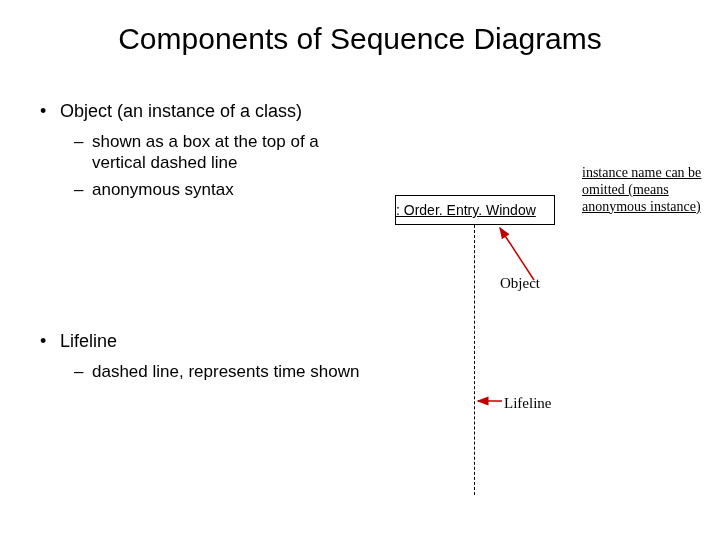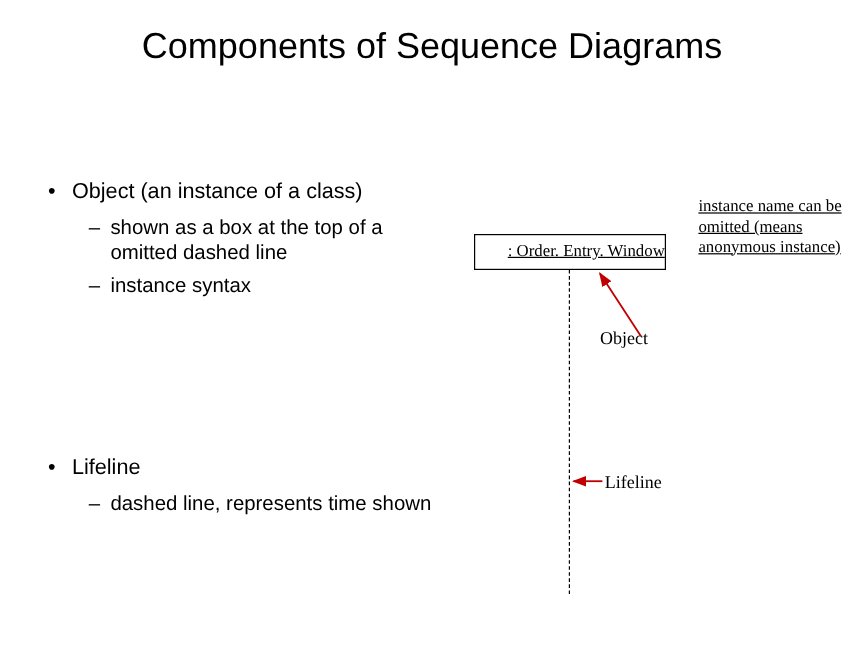--- a/index.html
+++ b/index.html
@@ -26,21 +26,20 @@
     top: 100px;
     left: 40px;
     width: 330px;
     font-size: 18px;
     line-height: 1.25;
   }
   .bullet1 {
     position: relative;
     padding-left: 20px;
     margin-bottom: 8px;
-    margin-top: 48px;
   }
   .bullet1::before {
     content: "•";
     position: absolute;
     left: 0;
     top: 0;
   }
   .sub {
     position: relative;
     padding-left: 52px;
@@ -70,22 +69,22 @@
   .object-box {
     position: absolute;
     top: 195px;
     left: 395px;
     width: 160px;
     height: 30px;
     border: 1px solid #000;
     background: #fff;
     display: flex;
     align-items: center;
-    justify-content: flex-end;
-    font-family: Liberation Serif, serif;
+    justify-content: flex-start;
+    font-family: Liberation Sans, sans-serif;
     font-size: 14px;
   }
   .object-box span { text-decoration: underline; }
   .lifeline-dash {
     position: absolute;
     top: 225px;
     left: 474px;
     width: 0;
     height: 270px;
     border-left: 1.5px dashed #000;
@@ -121,22 +120,22 @@
     pointer-events: none;
   }
 </style>
 </head>
 <body>
 
 <div class="title">Components of Sequence Diagrams</div>
 
 <div class="content">
   <div class="bullet1">Object (an instance of a class)</div>
-  <div class="sub">shown as a box at the top of a omitted dashed line</div>
-  <div class="sub">instance syntax</div>
+  <div class="sub">shown as a box at the top of a vertical dashed line</div>
+  <div class="sub">anonymous syntax</div>
 </div>
 
 <div class="section2">
   <div class="bullet1">Lifeline</div>
   <div class="sub">dashed line, represents time shown</div>
 </div>
 
 <div class="object-box">
   <span>: Order. Entry. Window</span>
 </div>

